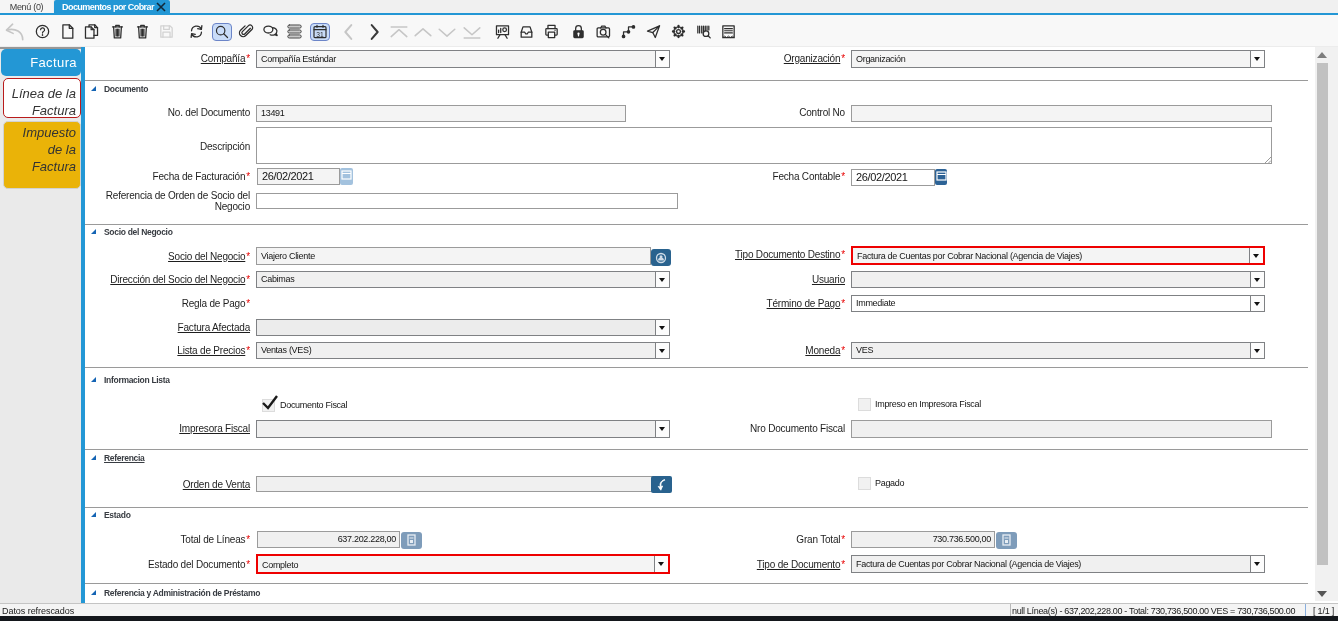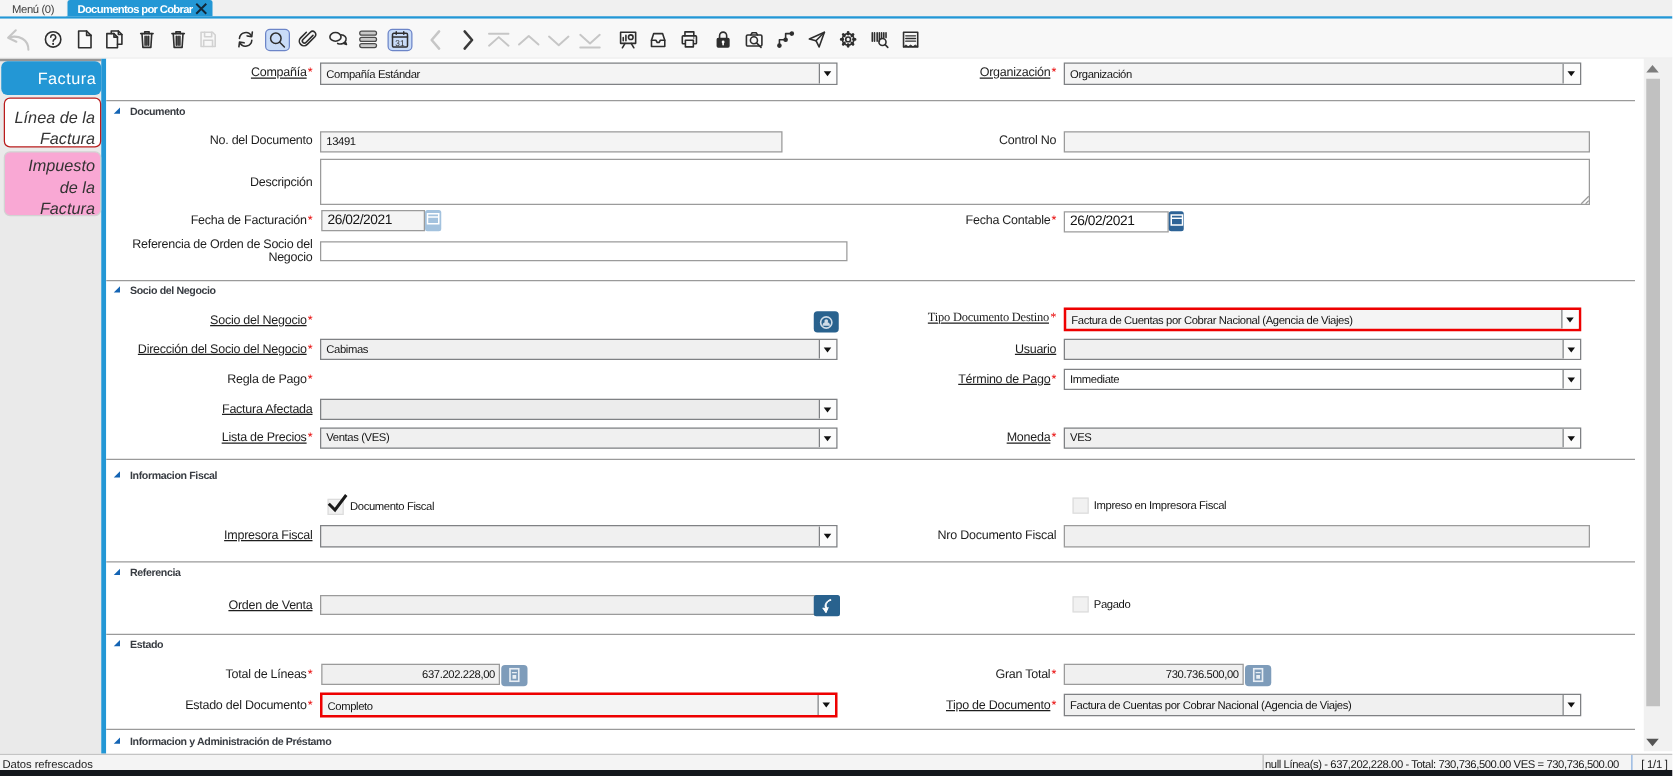--- a/index.html
+++ b/index.html
@@ -14,21 +14,21 @@
 .tic svg{width:17px;height:17px;}
 .tic2{position:absolute;top:6px;width:22px;height:22px;}
 .tic2 svg{width:22px;height:22px;}
 .bluebox{background:#c9dcf8;border:1px solid #6c85c8;border-radius:4px;width:20px;height:18px;top:8px;box-sizing:border-box;}
 .bluebox svg{width:16px;height:16px;margin:0 0 0 1px;}
 #sidebar{position:absolute;left:0;top:47px;width:81px;height:556px;background:#eaeaea;border-top:2px solid #979797;box-sizing:border-box;}
 #bluestrip{position:absolute;left:81px;top:47px;width:4px;height:556px;background:#2397d5;}
 .vtab{position:absolute;box-sizing:border-box;text-align:right;}
 #vt1{left:1px;top:49px;width:80px;height:27px;background:#2397d5;border-radius:5px;color:#fff;font-size:13px;letter-spacing:.4px;line-height:27px;padding-right:4px;}
 #vt2{left:3px;top:78px;width:78px;height:40px;background:#fff;border:1px solid #b91c1c;border-radius:5px;color:#333;font-size:13px;font-style:italic;line-height:17px;padding:6px 4px 0 0;}
-#vt3{left:3px;top:121px;width:78px;height:52px;background:#f9a8d4;border:1px solid #d2d2d2;border-radius:5px;color:#333;font-size:13px;font-style:italic;line-height:17px;padding:2px 4px 0 0;}
+#vt3{left:3px;top:121px;width:78px;height:68px;background:#eab308;border:1px solid #d2d2d2;border-radius:5px;color:#333;font-size:13px;font-style:italic;line-height:17px;padding:2px 4px 0 0;}
 #form{position:absolute;left:85px;top:47px;width:1230px;height:556px;background:#fff;}
 .lbl{position:absolute;font-size:10px;letter-spacing:-0.2px;color:#1e1e1e;text-align:right;white-space:nowrap;line-height:11px;}
 .lbl u{text-underline-offset:1px;}
 .req{color:#e80000;text-decoration:none;display:inline-block;margin-left:1px;}
 .fld{position:absolute;box-sizing:border-box;border:1px solid #9b9b9b;background:#fff;font-size:9px;letter-spacing:-0.3px;color:#141414;line-height:16px;padding-left:4px;white-space:nowrap;overflow:hidden;}
 .cmb{border:1px solid #7f8184;padding-right:14px;}
 .g1{background:#f4f4f4;}
 .g2{background:#f0f0f0;}
 .g3{background:#ececec;}
 .cbtn{position:absolute;right:0;top:0;bottom:0;width:13px;border-left:1px solid #7f8184;background:#fcfcfc;}
@@ -231,63 +231,64 @@
 <div class="sqbtn" style="left:850px;top:122px;width:12px;height:16px;background:#2d6396;border-radius:2px;overflow:hidden;"><svg width="13" height="14" viewBox="0 0 13 14">
           <rect x="2" y="3" width="9" height="8" fill="none" stroke="#fff" stroke-width="1.2"></rect>
           <line x1="2" y1="5.5" x2="11" y2="5.5" stroke="#fff" stroke-width="1.2"></line>
         </svg></div>
 <div class="lbl" style="left:-35px;top:143px;width:200px;">Referencia de Orden de Socio del<br>Negocio</div>
 <div class="fld" style="left:171px;top:146px;width:422px;height:16px;line-height:14px;"></div>
 <div class="sec" style="top:176.5px;"></div>
 <div class="tri" style="left:5.5px;top:182px;"></div>
 <div class="sech" style="left:19px;top:180px;">Socio del Negocio</div>
 <div class="lbl" style="left:-35px;top:204px;width:200px;"><u>Socio del Negocio</u><span class="req">*</span></div>
+<div class="fld g1" style="left:171px;top:200px;width:395px;height:18px;line-height:16px;">Viajero Cliente</div>
 <div class="sqbtn" style="left:566px;top:202px;width:20px;height:17px;background:#29628e;border-radius:3px;"><svg width="20" height="18" viewBox="0 0 20 18">
           <circle cx="10" cy="9" r="4.5" fill="none" stroke="#cfdce8" stroke-width="1.3"></circle>
           <circle cx="10" cy="7.8" r="1.5" fill="#cfdce8"></circle>
           <path d="M7 11.5 a3 3 0 0 1 6 0" fill="#cfdce8"></path>
         </svg></div>
-<div class="lbl" style="left:560px;top:202px;width:200px;font-family:Liberation Serif, serif;"><u>Tipo Documento Destino</u><span class="req">*</span></div>
+<div class="lbl" style="left:560px;top:202px;width:200px;"><u>Tipo Documento Destino</u><span class="req">*</span></div>
 <div class="fld cmb g1 redb" style="left:766px;top:199px;width:414px;height:19px;line-height:17px;">Factura de Cuentas por Cobrar Nacional (Agencia de Viajes)<div class="cbtn"></div></div>
 <div class="lbl" style="left:-35px;top:227px;width:200px;"><u>Dirección del Socio del Negocio</u><span class="req">*</span></div>
 <div class="fld cmb g2" style="left:171px;top:224px;width:414px;height:17px;line-height:15px;">Cabimas<div class="cbtn"></div></div>
 <div class="lbl" style="left:560px;top:227px;width:200px;"><u>Usuario</u></div>
 <div class="fld cmb g2" style="left:766px;top:224px;width:414px;height:17px;line-height:15px;">
         <div class="cbtn"></div>
       </div>
 <div class="lbl" style="left:-35px;top:251px;width:200px;">Regla de Pago<span class="req">*</span></div>
 <div class="lbl" style="left:560px;top:251px;width:200px;"><u>Término de Pago</u><span class="req">*</span></div>
 <div class="fld cmb" style="left:766px;top:248px;width:414px;height:17px;line-height:15px;">Immediate<div class="cbtn"></div></div>
 <div class="lbl" style="left:-35px;top:275px;width:200px;"><u>Factura Afectada</u></div>
 <div class="fld cmb g3" style="left:171px;top:272px;width:414px;height:17px;line-height:15px;">
         <div class="cbtn"></div>
       </div>
 <div class="lbl" style="left:-35px;top:298px;width:200px;"><u>Lista de Precios</u><span class="req">*</span></div>
 <div class="fld cmb g2" style="left:171px;top:295px;width:414px;height:17px;line-height:15px;">Ventas (VES)<div class="cbtn"></div></div>
 <div class="lbl" style="left:560px;top:298px;width:200px;"><u>Moneda</u><span class="req">*</span></div>
 <div class="fld cmb g2" style="left:766px;top:295px;width:414px;height:17px;line-height:15px;">VES<div class="cbtn"></div></div>
 <div class="sec" style="top:319.5px;"></div>
 <div class="tri" style="left:5.5px;top:330px;"></div>
-<div class="sech" style="left:19px;top:328px;">Informacion Fiscal</div>
+<div class="sech" style="left:19px;top:328px;">Informacion Lista</div>
 <div class="ckb" style="left:177px;top:352px;"></div>
 <svg style="position:absolute;left:175px;top:346px;" width="19" height="19" viewBox="0 0 19 19">
         <path d="M3 10 L8 15 L17 3" fill="none" stroke="#1a1a1a" stroke-width="2.4"></path>
       </svg>
 <div class="cklbl" style="left:195px;top:353px;">Documento Fiscal</div>
 <div class="ckb" style="left:773px;top:351px;"></div>
 <div class="cklbl" style="left:790px;top:352px;">Impreso en Impresora Fiscal</div>
 <div class="lbl" style="left:-35px;top:376px;width:200px;"><u>Impresora Fiscal</u></div>
 <div class="fld cmb g2" style="left:171px;top:373px;width:414px;height:18px;line-height:16px;">
         <div class="cbtn"></div>
       </div>
 <div class="lbl" style="left:560px;top:376px;width:200px;">Nro Documento Fiscal</div>
 <div class="fld g2" style="left:766px;top:373px;width:421px;height:18px;line-height:16px;"></div>
 <div class="sec" style="top:402px;"></div>
 <div class="tri" style="left:5.5px;top:408px;"></div>
-<div class="sech" style="left:19px;top:406px;">Referencia</div>
+<div class="sech" style="left:19px;top:406px;text-decoration:underline;">Referencia</div>
 <div class="lbl" style="left:-35px;top:432px;width:200px;"><u>Orden de Venta</u></div>
 <div class="fld g2" style="left:171px;top:429px;width:399px;height:16px;line-height:14px;"></div>
 <div class="sqbtn" style="left:566px;top:429px;width:21px;height:17px;background:#29628e;border-radius:2px;"><svg width="21" height="17" viewBox="0 0 21 17">
           <path d="M13.5 3.5 C9.5 5 8.2 8.2 9.6 11 L7.2 10.4 L9.8 14.2 L11.6 10 L10.4 10.6 C9.2 7.8 10.6 5.2 13.8 4.2 Z" fill="#fff" stroke="#fff" stroke-width="0.8" stroke-linejoin="round"></path>
         </svg></div>
 <div class="ckb" style="left:773px;top:430px;"></div>
 <div class="cklbl" style="left:790px;top:431px;">Pagado</div>
 <div class="sec" style="top:460px;"></div>
 <div class="tri" style="left:5.5px;top:465px;"></div>
 <div class="sech" style="left:19px;top:463px;">Estado</div>
@@ -304,21 +305,21 @@
           <rect x="7" y="3" width="7" height="10" fill="none" stroke="#e8eef4" stroke-width="1.3"></rect>
           <line x1="8.5" y1="6" x2="12.5" y2="6" stroke="#e8eef4" stroke-width="1"></line>
           <rect x="9" y="8" width="3" height="3" fill="#e8eef4"></rect>
         </svg></div>
 <div class="lbl" style="left:-35px;top:512px;width:200px;">Estado del Documento<span class="req">*</span></div>
 <div class="fld cmb g1 redb" style="left:171px;top:507px;width:414px;height:20px;line-height:18px;">Completo<div class="cbtn"></div></div>
 <div class="lbl" style="left:560px;top:512px;width:200px;"><u>Tipo de Documento</u><span class="req">*</span></div>
 <div class="fld cmb g2" style="left:766px;top:508px;width:414px;height:18px;line-height:16px;">Factura de Cuentas por Cobrar Nacional (Agencia de Viajes)<div class="cbtn"></div></div>
 <div class="sec" style="top:536px;"></div>
 <div class="tri" style="left:5.5px;top:543px;"></div>
-<div class="sech" style="left:19px;top:541px;">Informacion y Administración de Préstamo</div>
+<div class="sech" style="left:19px;top:541px;">Referencia y Administración de Préstamo</div>
 </div>
 <div id="statusbar">
 <div style="left:2px;top:1px;letter-spacing:-0.05px;">Datos refrescados</div>
 <div style="left:1010px;top:0px;height:13px;border-left:1px solid #b9b9b9;"></div>
 <div style="left:1012px;top:1px;">null Línea(s) - 637,202,228.00 - Total: 730,736,500.00 VES = 730,736,500.00</div>
 <div style="left:1305px;top:0px;height:13px;border-left:1px solid #88aede;"></div>
 <div style="left:1313px;top:1px;letter-spacing:-0.2px;">[ 1/1 ]</div>
 </div>
 <div id="bottomstrip"></div>
 <div id="sbar">

